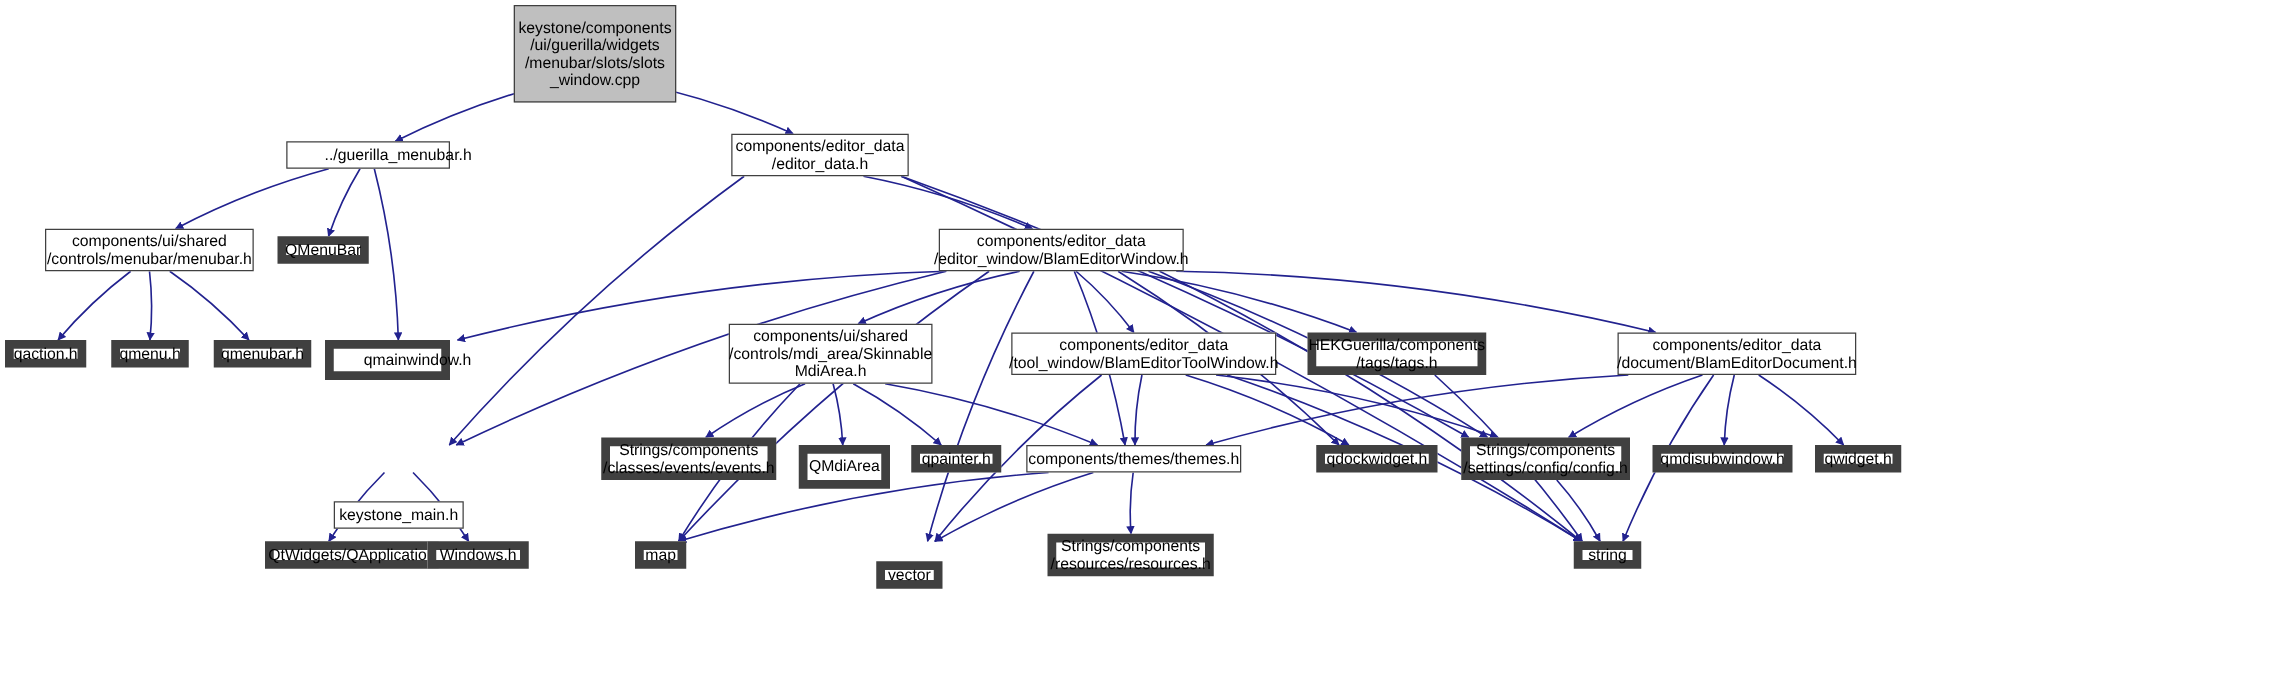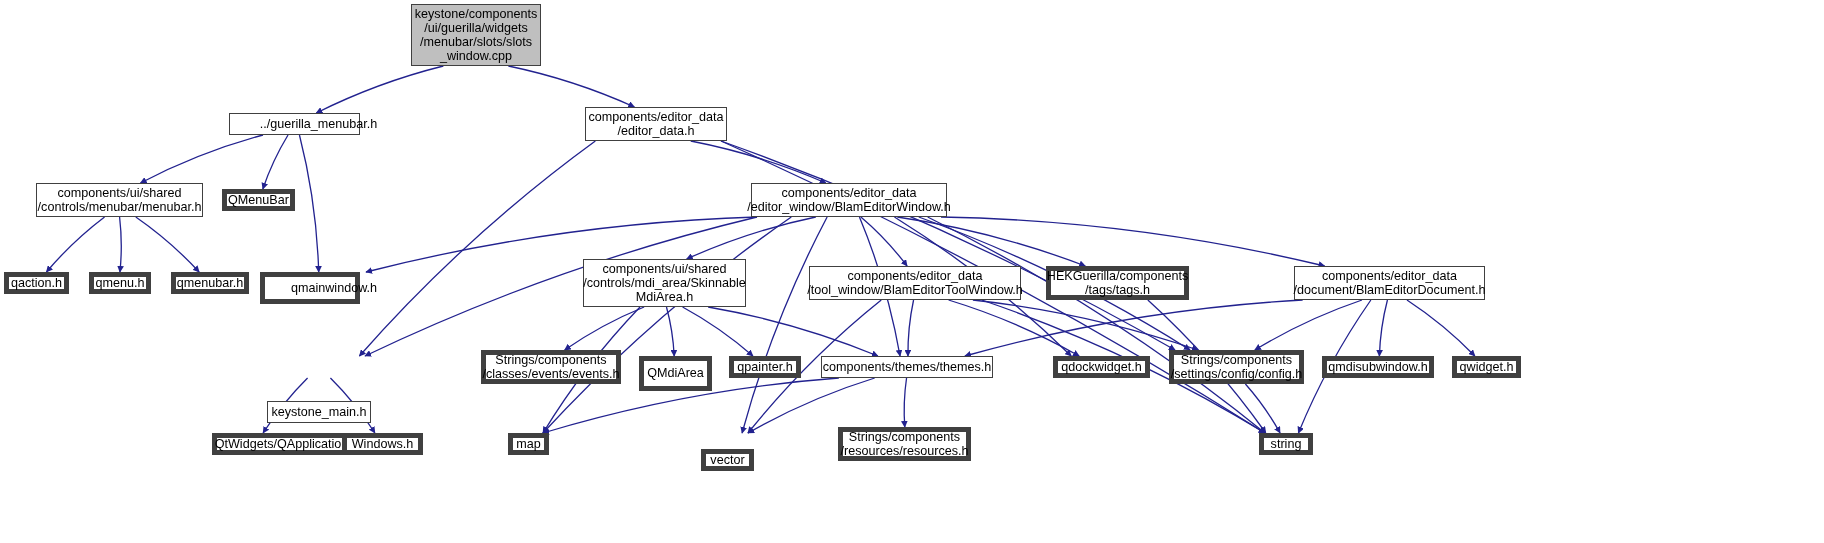--- a/index.html
+++ b/index.html
@@ -4,21 +4,21 @@
 <style>
   html,body{margin:0;padding:0;background:#ffffff;}
   #canvas{position:relative;width:1824px;height:543px;background:#ffffff;
           font-family:"Liberation Sans","DejaVu Sans",sans-serif;overflow:hidden;}
   svg#edges{position:absolute;left:0;top:0;width:1824px;height:543px;pointer-events:none;}
   .node{position:absolute;box-sizing:border-box;display:flex;align-items:center;
         justify-content:center;text-align:center;line-height:1.12;
         font-size:12.6px;color:#000000;background:#ffffff;
         border:1px solid #000000;white-space:pre;z-index:5;}
   .node.root{background:#bfbfbf;border:1px solid #404040;}
-  .node.ext{border:5px solid #404040;}
+  .node.ext{border:7px solid #404040;}
   .node.proj{border:1px solid #404040;}
 </style>
 </head>
 <body>
 
 <div id="canvas">
   <svg id="edges" xmlns="http://www.w3.org/2000/svg">
     <defs>
       <marker id="arrow" viewBox="0 0 10 10" refX="9" refY="5" markerWidth="5.2" markerHeight="5.2" orient="auto-start-reverse">
         <path d="M 0 0 L 10 5 L 0 10 z" fill="#22228f"></path>
@@ -67,21 +67,21 @@
         <path d="M 307.57 378 Q 282.32000000000005 403.05525 263.12 433" fill="none" stroke="#22228f" stroke-width="1.3" marker-end="url(#arrow)"></path>
         <path d="M 330.43 378 Q 355.67999999999995 403.05525 374.88 433" fill="none" stroke="#22228f" stroke-width="1.3" marker-end="url(#arrow)"></path>
         <path d="M 838.87 378 Q 687.91 389.22715 543 433" fill="none" stroke="#22228f" stroke-width="1.3" marker-end="url(#arrow)"></path>
         <path d="M 874.69 378 Q 808.32 398.53204999999997 748 433" fill="none" stroke="#22228f" stroke-width="1.3" marker-end="url(#arrow)"></path>
         <path d="M 906.55 378 Q 902.9799999999999 402.40375 904.8 427" fill="none" stroke="#22228f" stroke-width="1.3" marker-end="url(#arrow)"></path>
         <path d="M 1245.41 384 Q 1265.43 406.59425 1280.06 433" fill="none" stroke="#22228f" stroke-width="1.3" marker-end="url(#arrow)"></path>
         <path d="M 1147.83 300 Q 1214.12 360.01275 1265.78 433" fill="none" stroke="#22228f" stroke-width="1.3" marker-end="url(#arrow)"></path>
       </g>
   </svg>
   <div id="node-layer">
-      <div class="node root" style="left: 411px; top: 4px; width: 130px; height: 62px;">keystone/components
+      <div class="node root" style="left: 411px; top: 4px; width: 130px; height: 78px;">keystone/components
 /ui/guerilla/widgets
 /menubar/slots/slots
 _window.cpp</div>
       <div class="node proj" style="left: 229px; top: 113px; width: 131px; height: 22px; padding-left: 48px;">../guerilla_menubar.h</div>
       <div class="node proj" style="left: 585px; top: 107px; width: 142px; height: 34px;">components/editor_data
 /editor_data.h</div>
       <div class="node proj" style="left: 36px; top: 183px; width: 167px; height: 34px;">components/ui/shared
 /controls/menubar/menubar.h</div>
       <div class="node ext" style="left: 222px; top: 189px; width: 73px; height: 22px;">QMenuBar</div>
       <div class="node proj" style="left: 751px; top: 183px; width: 196px; height: 34px;">components/editor_data

